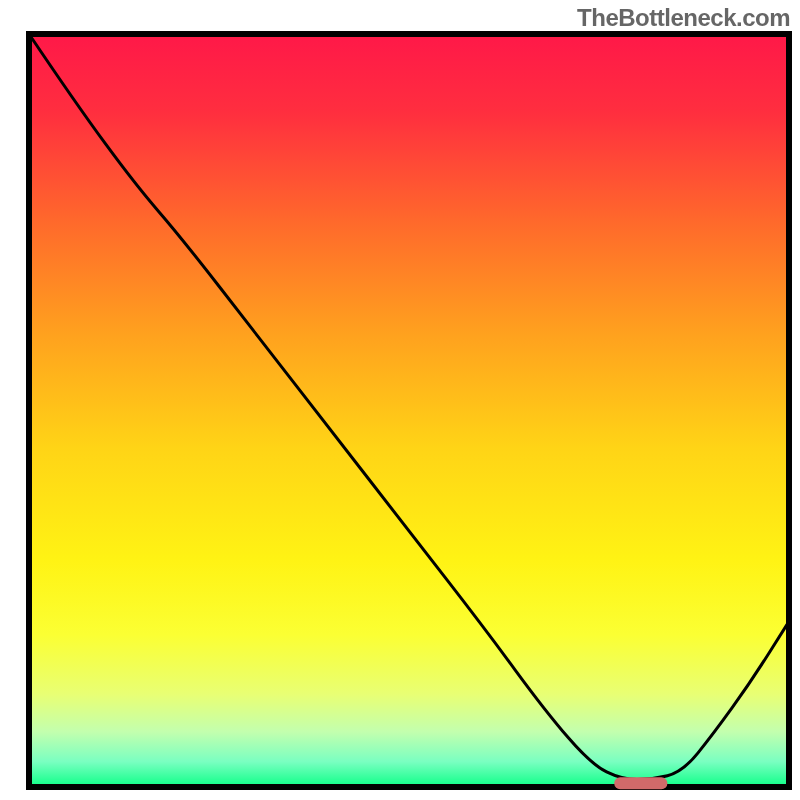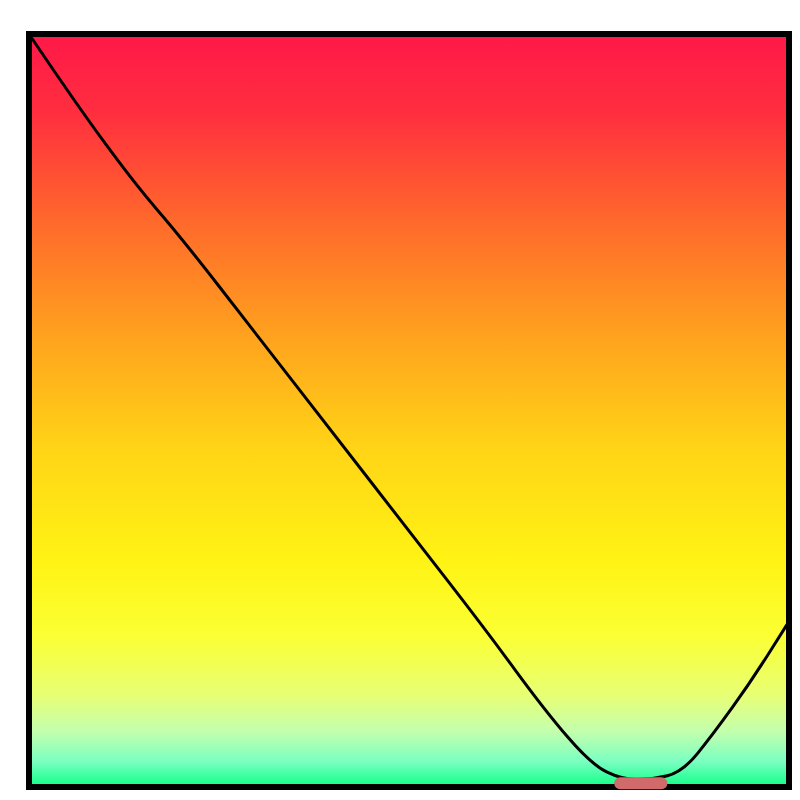--- a/index.html
+++ b/index.html
@@ -25,20 +25,21 @@
     letter-spacing: -0.5px;
   }
   svg {
     display: block;
   }
 </style>
 </head>
 <body>
 
 <div class="container">
+  <div class="watermark">TheBottleneck.com</div>
 
   <svg id="chart-svg" width="800" height="800" viewBox="0 0 800 800">
     <defs>
       <linearGradient id="heat-gradient" x1="0" y1="0" x2="0" y2="1">
 
       <stop offset="0%" stop-color="#ff1948"></stop>
           <stop offset="10%" stop-color="#ff2e3f"></stop>
           <stop offset="25%" stop-color="#ff6a2b"></stop>
           <stop offset="40%" stop-color="#ffa21e"></stop>
           <stop offset="55.00000000000001%" stop-color="#ffd416"></stop>

